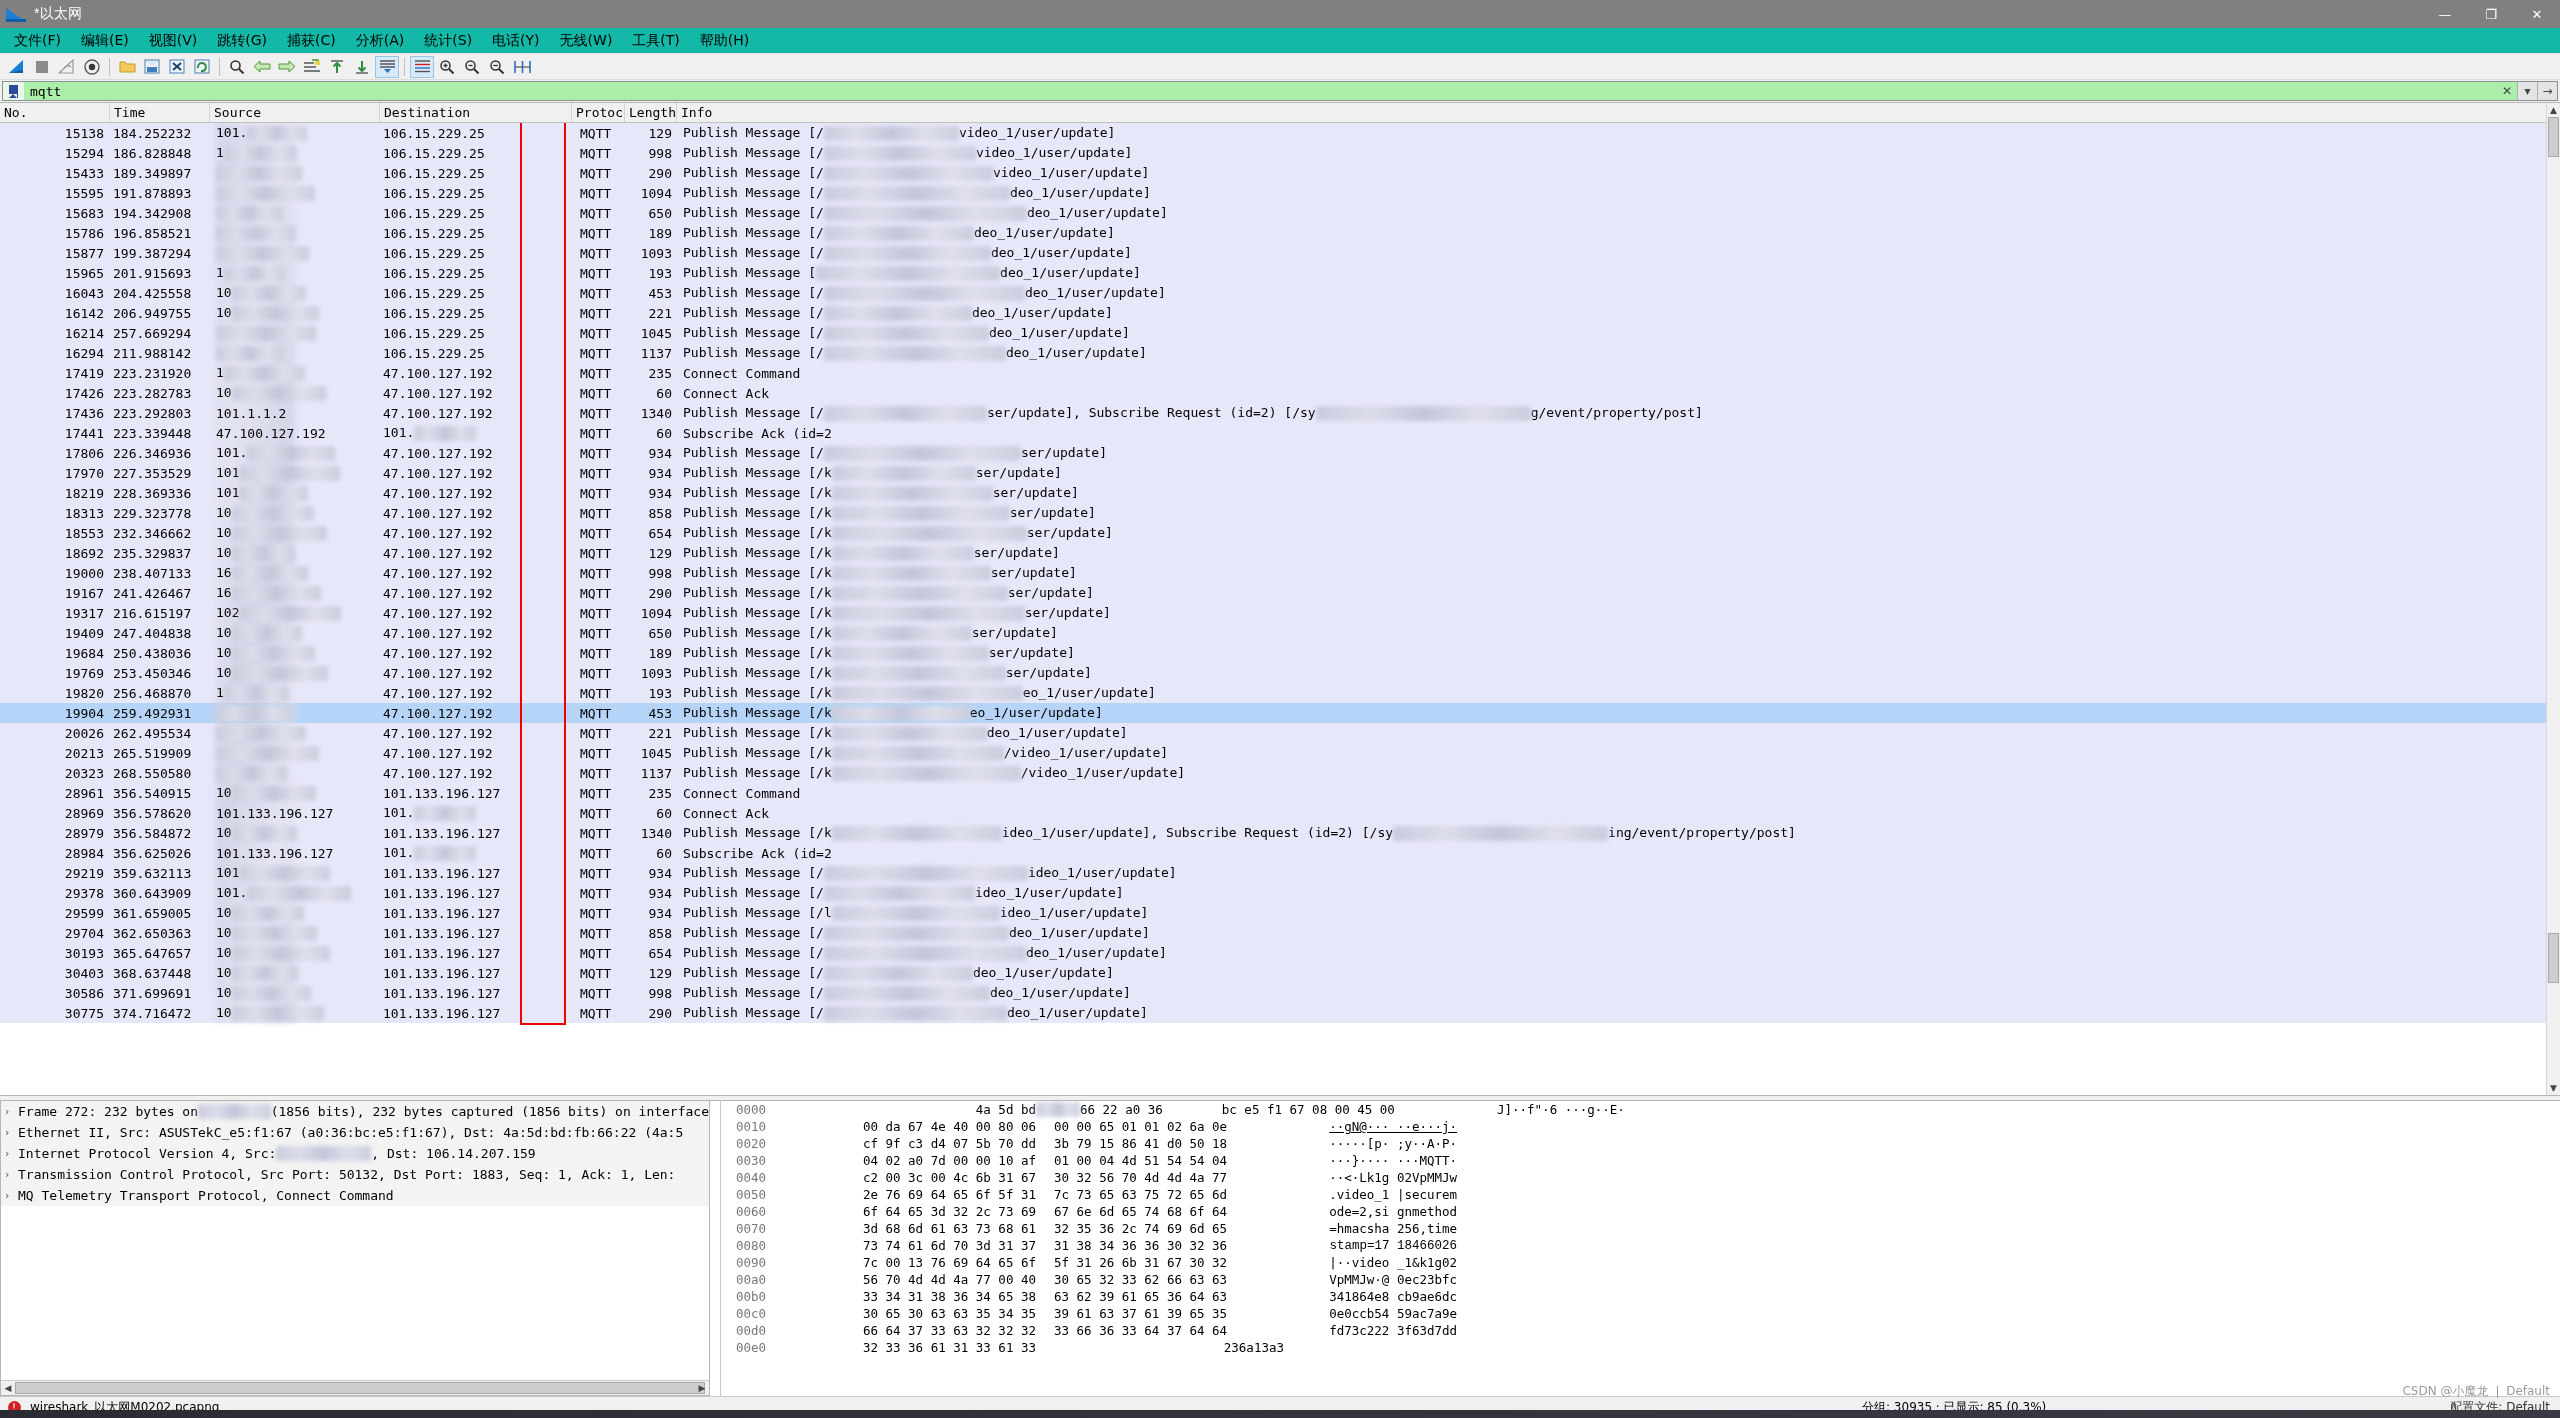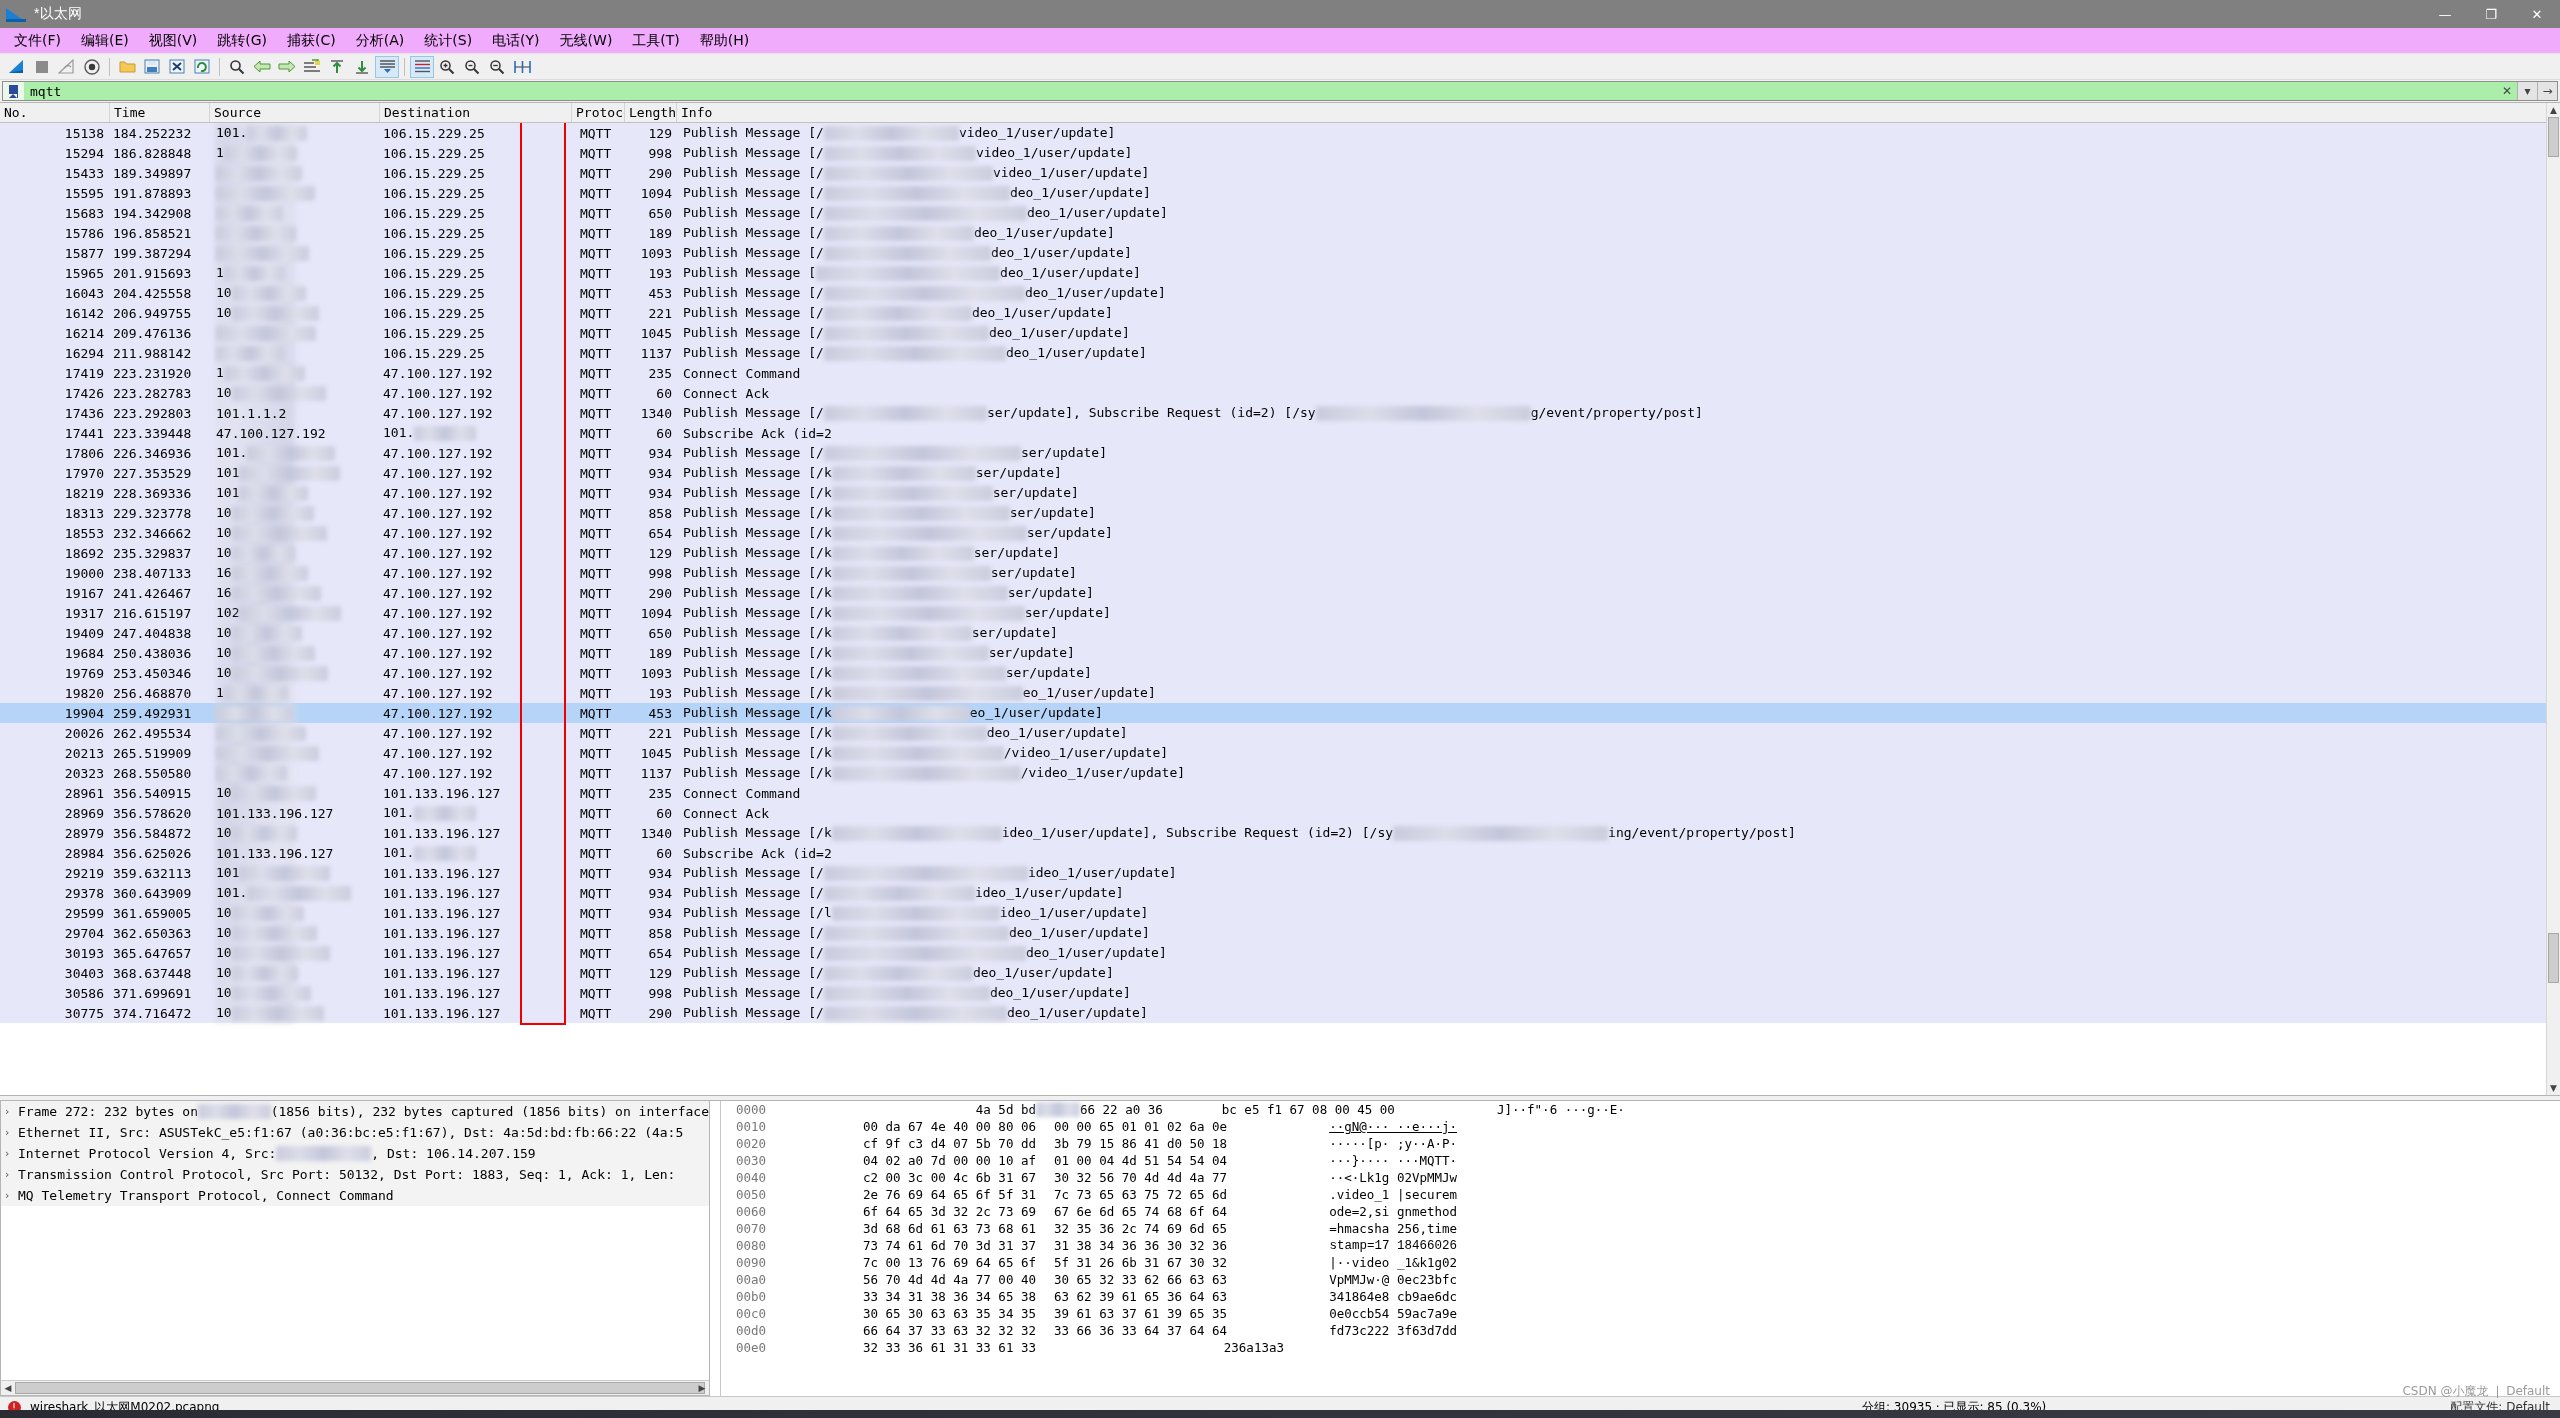--- a/index.html
+++ b/index.html
@@ -52,21 +52,21 @@
   .win-btn {
     width: 46px; height: 28px;
     display: flex; align-items: center; justify-content: center;
     color: #ffffff; font-size: 13px;
     font-family: "DejaVu Sans", sans-serif;
   }
 
   
   .menubar {
     height: 26px; flex: 0 0 26px;
-    background: #f0abfc;
+    background: #14b8a6;
     display: flex; align-items: center;
     padding-left: 4px;
     border-bottom: 1px solid #e4e4e4;
   }
   .menu-item {
     font-size: 14px; color: #000000;
     padding: 3px 10px; white-space: nowrap;
     font-family: "DejaVu Sans", sans-serif;
   }
 
@@ -576,21 +576,21 @@
           <div class="c-no">16142</div>
           <div class="c-time">206.949755</div>
           <div class="c-src">10<span class="blur" style="width: 87px;"></span></div>
           <div class="c-dst">106.15.229.25</div>
           <div class="c-proto">MQTT</div>
           <div class="c-len">221</div>
           <div class="c-info"><span>Publish Message [/</span><span class="blur" style="width: 148px;"></span><span>deo_1/user/update]</span></div>
         </div>
         <div class="prow">
           <div class="c-no">16214</div>
-          <div class="c-time">209.476136</div>
+          <div class="c-time">257.669294</div>
           <div class="c-src"><span class="blur" style="width: 100px;"></span></div>
           <div class="c-dst">106.15.229.25</div>
           <div class="c-proto">MQTT</div>
           <div class="c-len">1045</div>
           <div class="c-info"><span>Publish Message [/</span><span class="blur" style="width: 165px;"></span><span>deo_1/user/update]</span></div>
         </div>
         <div class="prow">
           <div class="c-no">16294</div>
           <div class="c-time">211.988142</div>
           <div class="c-src"><span class="blur" style="width: 68px;"></span></div>

